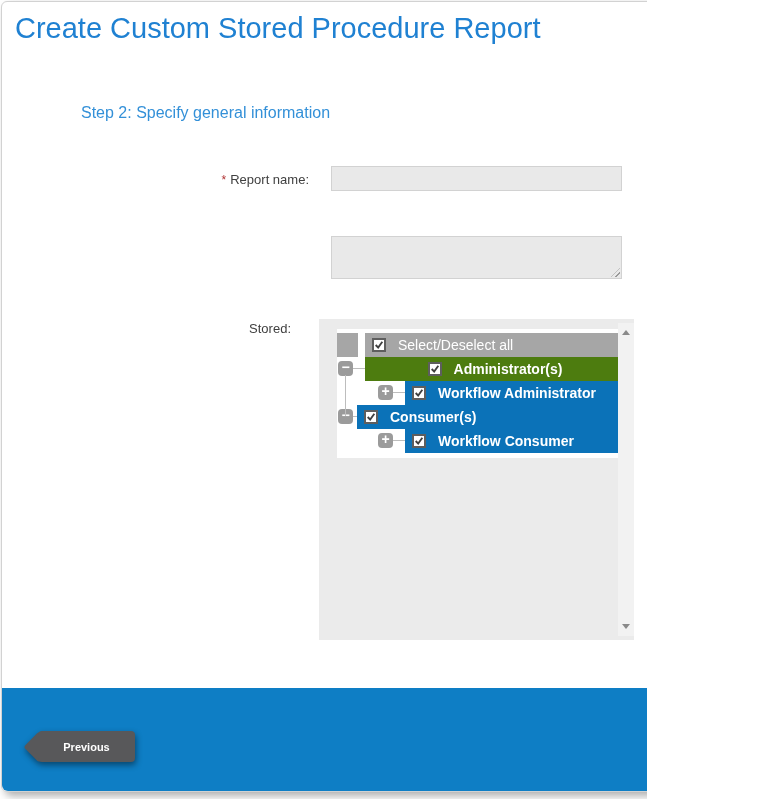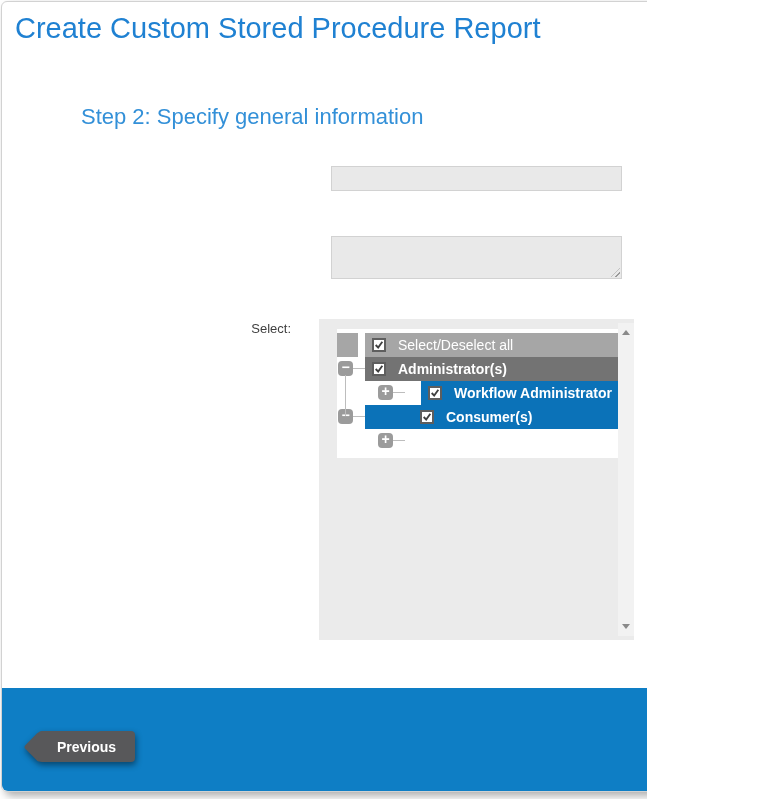--- a/index.html
+++ b/index.html
@@ -13,21 +13,21 @@
     box-shadow:4px 4px 8px rgba(0,0,0,0.32);
   }
 
   .page-title {
     position:absolute; left:13px; top:10px;
     font-size:29px; font-weight:300; color:#1f81d2; letter-spacing:0px;
     white-space:nowrap;
   }
   .step-heading {
     position:absolute; left:79px; top:102px;
-    font-size:22px; font-weight:300; color:#3390d8; white-space:nowrap;
+    font-size:16px; font-weight:300; color:#3390d8; white-space:nowrap;
   }
 
   .field-label {
     position:absolute; width:307px; text-align:right;
     font-size:13px; color:#404040; white-space:nowrap;
   }
   .req { color:#b03434; margin-right:4px; font-size:12px; }
 
   .text-input {
     position:absolute; left:329px; width:291px; height:25px;
@@ -57,21 +57,21 @@
   .roles-list {
     position:absolute; left:18px; top:10px; width:281px; height:129px;
     background:#ffffff;
   }
   .tree-row { position:absolute; left:0; height:24px; width:281px; }
   .row-bg {
     position:absolute; top:0; bottom:0; right:0;
     display:flex; align-items:center;
   }
   .row-bg.gray   { background:#a6a6a6; }
-  .row-bg.light  { background:#737373; }
+  .row-bg.light  { background:#4d7c0f;justify-content:center; }
   .row-bg.dark   { background:#0b72b8; }
   .corner-cell { position:absolute; left:0; top:0; width:21px; height:24px; background:#a6a6a6; }
   .row-label { color:#ffffff; font-size:14px; white-space:nowrap; }
   .row-label.bold { font-weight:700; }
   .row-label.semi { font-weight:600; }
 
   .checkbox {
     width:14px; height:14px; background:#ffffff; border:2px solid #5e5e5e;
     display:flex; align-items:center; justify-content:center;
     margin:0 0 0 7px; flex:0 0 auto; cursor:pointer;
@@ -101,45 +101,48 @@
   .footer-bar {
     position:absolute; left:0; right:0; bottom:0; height:103px;
     background:#0e7ec5; border-radius:0 0 6px 6px;
   }
   .nav-btn { position:absolute; height:31px; cursor:pointer; filter:drop-shadow(1px 3px 3px rgba(0,0,0,0.45)); }
   .nav-btn .body { position:absolute; top:0; bottom:0; border-radius:4px; display:flex; align-items:center; justify-content:center; }
   .nav-btn .tip { position:absolute; width:22px; height:22px; top:4.5px; transform:rotate(45deg); border-radius:3px; }
   .prev-btn { left:24px; top:729px; width:109px; }
   .prev-btn .body { left:12px; right:0; background:#58585a; }
   .prev-btn .tip { left:2px; background:#58585a; }
-  .prev-btn .btn-label { color:#ffffff; font-size:14px; font-weight:600; }
+  .prev-btn .btn-label { color:#ffffff; font-size:11px; font-weight:600; }
   .next-btn { left:651px; top:729px; width:109px; }
   .next-btn .body { left:0; right:13px; background:#f7a11c; }
   .next-btn .tip { right:3px; background:#f7a11c; }
   .next-btn .btn-label { color:#212121; font-size:14px; font-weight:500; }
   .btn-label { position:relative; z-index:2; }
 </style>
 </head>
 <body>
 
 <div class="canvas">
   <div class="window">
 
     <div class="page-title">Create Custom Stored Procedure Report</div>
     <div class="step-heading">Step 2: Specify general information</div>
 
+    <div class="field-label" style="top:170px;">
+      <span class="req">*</span><span>Report name:</span>
+    </div>
     <input class="text-input" style="top: 164px;" type="text" value="">
 
     <div class="textarea-wrap">
       <textarea class="text-area" style=""></textarea>
       <div class="resize-handle"></div>
     </div>
 
     <div class="field-label" style="top:319px; width:289px;">
-      <span>Select:</span>
+      <span>Stored:</span>
     </div>
 
     <div class="roles-panel">
       <div class="roles-list">
 
         <div class="tree-row" style="top:4px;">
           <div class="corner-cell"></div>
           <div class="row-bg gray" style="left:28px;">
             <div class="checkbox">
               <svg width="10" height="10" viewBox="0 0 12 12">
@@ -161,48 +164,57 @@
                 </svg>
             </div>
             <div class="cb-gap"></div>
             <span class="row-label semi">Administrator(s)</span>
           </div>
         </div>
 
         <div class="tree-row" style="top:52px;">
           <div class="toggle-icon" style="left:41px;">+</div>
           <div class="h-connector" style="left:56px; width:12px;"></div>
-          <div class="row-bg dark" style="left:84px;">
+          <div class="row-bg dark" style="left:68px;">
             <div class="checkbox">
               <svg width="10" height="10" viewBox="0 0 12 12">
                   <path d="M2 6 L5 9 L10 2" stroke="#3f3f3f" stroke-width="2.2" fill="none"></path>
                 </svg>
             </div>
             <div class="cb-gap"></div>
             <span class="row-label bold">Workflow Administrator</span>
           </div>
         </div>
 
         <div class="tree-row" style="top:76px;">
           <div class="toggle-icon" style="left:1px;">−</div>
           <div class="h-connector" style="left:16px; width:12px;"></div>
-          <div class="row-bg dark" style="left:28px;padding-left:48px;">
+          <div class="row-bg dark" style="left:20px;">
             <div class="checkbox">
               <svg width="10" height="10" viewBox="0 0 12 12">
                   <path d="M2 6 L5 9 L10 2" stroke="#3f3f3f" stroke-width="2.2" fill="none"></path>
                 </svg>
             </div>
             <div class="cb-gap"></div>
             <span class="row-label semi">Consumer(s)</span>
           </div>
         </div>
 
         <div class="tree-row" style="top:100px;">
           <div class="toggle-icon" style="left:41px;">+</div>
           <div class="h-connector" style="left:56px; width:12px;"></div>
+          <div class="row-bg dark" style="left:68px;">
+            <div class="checkbox">
+              <svg width="10" height="10" viewBox="0 0 12 12">
+                  <path d="M2 6 L5 9 L10 2" stroke="#3f3f3f" stroke-width="2.2" fill="none"></path>
+                </svg>
+            </div>
+            <div class="cb-gap"></div>
+            <span class="row-label bold">Workflow Consumer</span>
+          </div>
         </div>
 
         <div class="v-connector" style="left:8px; top:46px; height:41px;"></div>
       </div>
 
       <div class="scrollbar">
         <div class="scroll-arrow up"></div>
         <div class="scroll-arrow down"></div>
       </div>
     </div>

